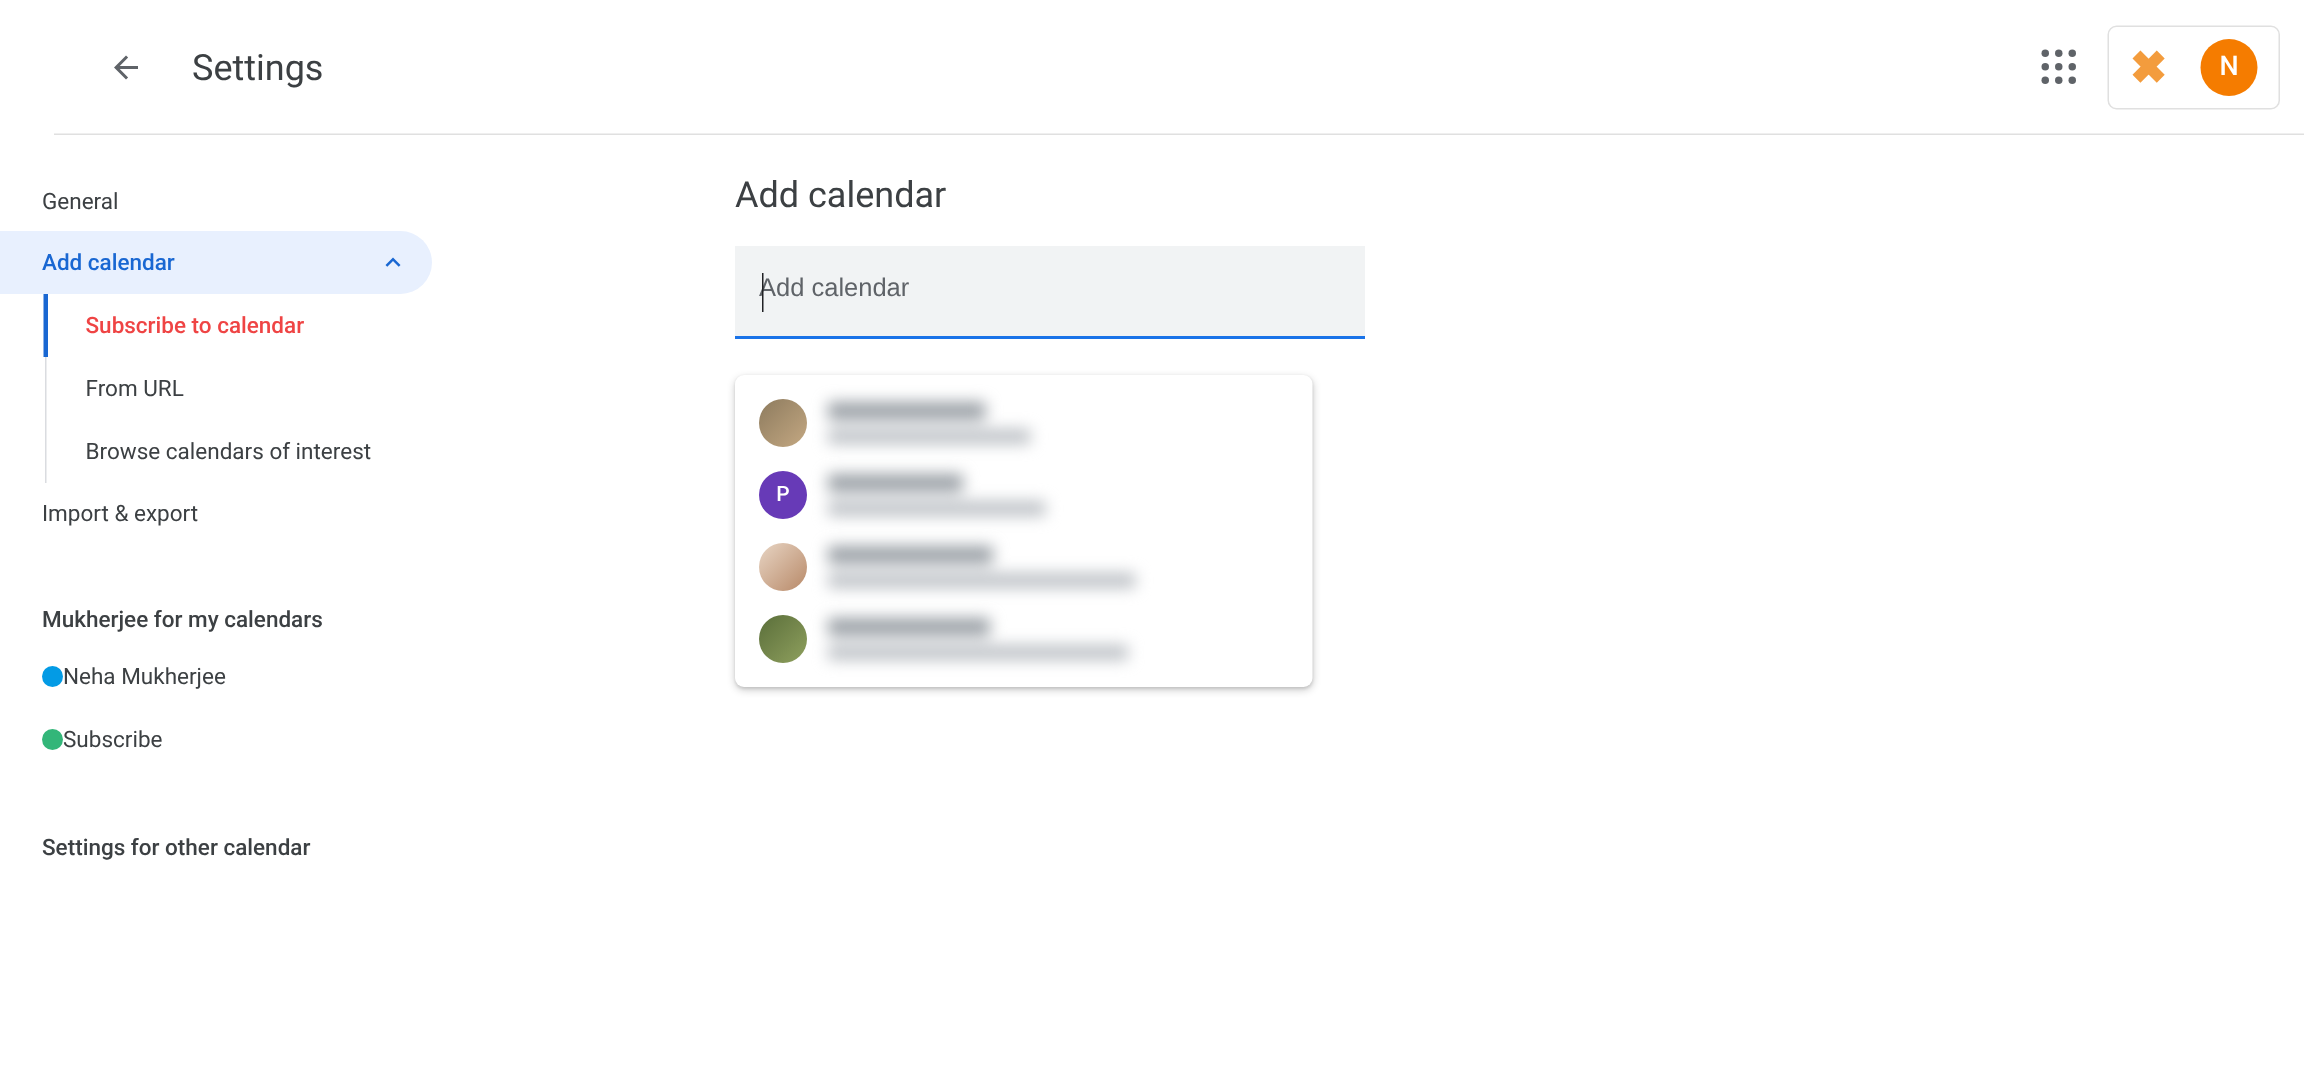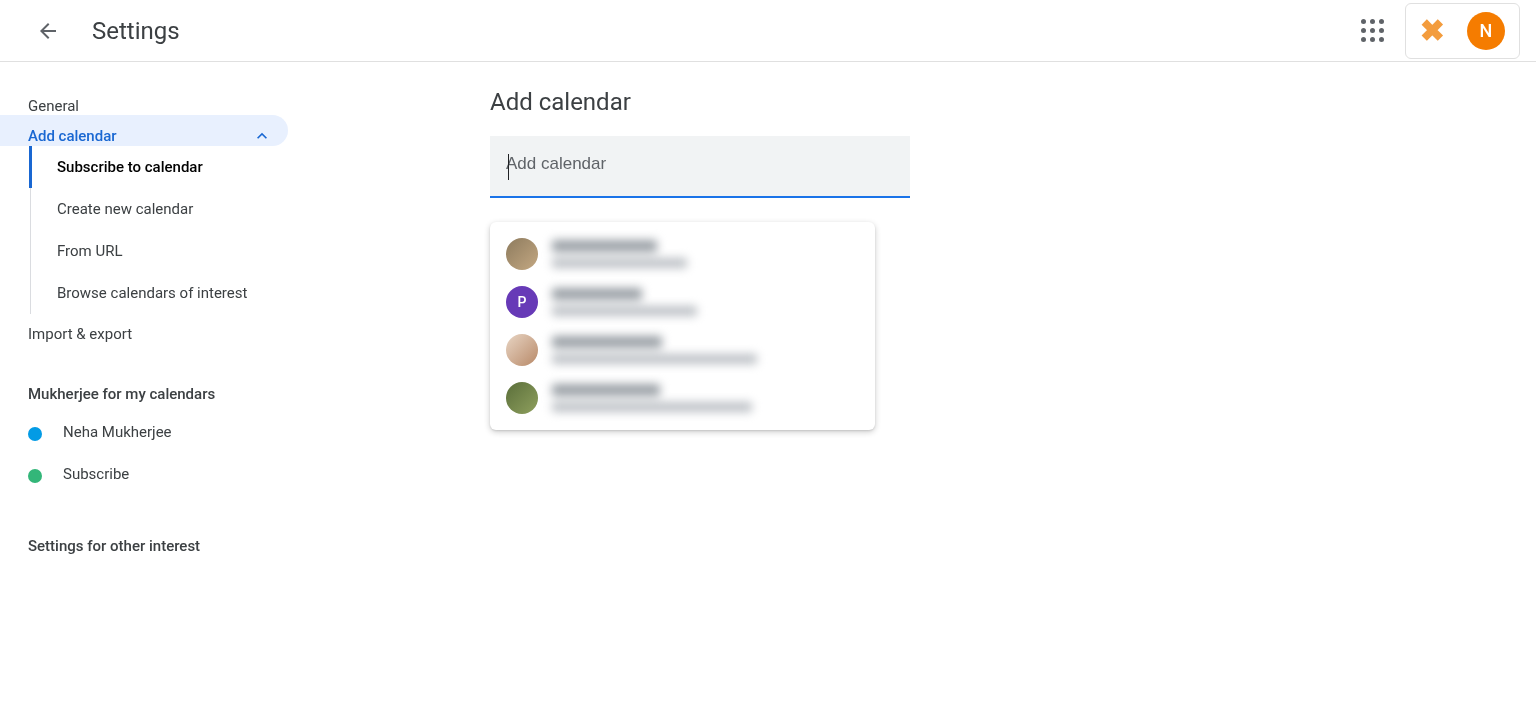--- a/index.html
+++ b/index.html
@@ -12,23 +12,24 @@
       background: #fff;
       color: #3c4043;
       width: 1536px;
       height: 722px;
       overflow: hidden;
     }
     .header {
       display: flex;
       align-items: center;
       justify-content: space-between;
-      height: 62px;
+      height: 90px;
       border-bottom: 1px solid #e0e0e0;
       padding: 0 16px 0 28px;
+      margin-left: 36px;
     }
     .header-left {
       display: flex;
       align-items: center;
       gap: 24px;
     }
     .back-btn {
       width: 40px;
       height: 40px;
       border-radius: 50%;
@@ -87,21 +88,21 @@
     }
     .content {
       display: flex;
     }
     .sidebar {
       width: 300px;
       padding: 24px 0 0 0;
       flex-shrink: 0;
     }
     .sidebar-item {
-      padding: 11px 16px 0 28px;
+      padding: 11px 16px 11px 28px;
       font-size: 15px;
       color: #3c4043;
       cursor: pointer;
       border-radius: 0 24px 24px 0;
       margin-right: 12px;
       display: flex;
       align-items: center;
       justify-content: space-between;
     }
     .sidebar-item.active {
@@ -113,37 +114,37 @@
       border-left: 1px solid #dadce0;
       margin-left: 30px;
     }
     .sidebar-sub-item {
       padding: 12px 16px 12px 26px;
       font-size: 15px;
       color: #3c4043;
       cursor: pointer;
     }
     .sidebar-sub-item.active {
-      color: #000000;
+      color: #ef4444;
       font-weight: 500;
       border-left: 3px solid #1967d2;
       margin-left: -2px;
       padding-left: 25px;
     }
     .sidebar-heading {
       padding: 14px 16px 8px 28px;
       font-size: 15px;
       color: #3c4043;
       font-weight: 500;
     }
     .sidebar-spacer { height: 28px; }
     .cal-item {
       display: flex;
-      align-items: flex-end;
-      gap: 21px;
+      align-items: center;
+      gap: 0;
       padding: 12px 16px 12px 28px;
       cursor: pointer;
       font-size: 15px;
       color: #3c4043;
     }
     .cal-dot {
       width: 14px;
       height: 14px;
       border-radius: 50%;
       flex-shrink: 0;
@@ -276,41 +277,40 @@
   <div class="sidebar">
     <div class="sidebar-item">General</div>
     <div class="sidebar-item active">
       <span>Add calendar</span>
       <svg class="chevron-icon" width="20" height="20" viewBox="0 0 24 24" fill="currentColor">
           <path d="M7.41 15.41L12 10.83l4.59 4.58L18 14l-6-6-6 6z"></path>
         </svg>
     </div>
     <div class="sidebar-sub">
       <div class="sidebar-sub-item active">Subscribe to calendar</div>
-      <div class="sidebar-sub-item">Create new calendar</div>
       <div class="sidebar-sub-item">From URL</div>
       <div class="sidebar-sub-item">Browse calendars of interest</div>
     </div>
     <div class="sidebar-item">Import &amp; export</div>
 
     <div class="sidebar-spacer"></div>
     <div class="sidebar-heading">Mukherjee for my calendars</div>
     <div id="my-cals">
         <div class="cal-item">
           <div class="cal-dot" style="background: rgb(3, 155, 229);"></div>
           <span>Neha Mukherjee</span>
         </div>
         <div class="cal-item">
           <div class="cal-dot" style="background: rgb(51, 182, 121);"></div>
           <span>Subscribe</span>
         </div>
       </div>
 
     <div class="sidebar-spacer"></div>
-    <div class="sidebar-heading">Settings for other interest</div>
+    <div class="sidebar-heading">Settings for other calendar</div>
   </div>
 
   <div class="main">
     <div class="main-title">Add calendar</div>
     <div class="search-wrap">
       <div class="cursor-line"></div>
       <input class="search-input" type="text" placeholder="Add calendar" style="">
     </div>
     <div class="dropdown" id="suggestions">
         <div class="dropdown-item">

